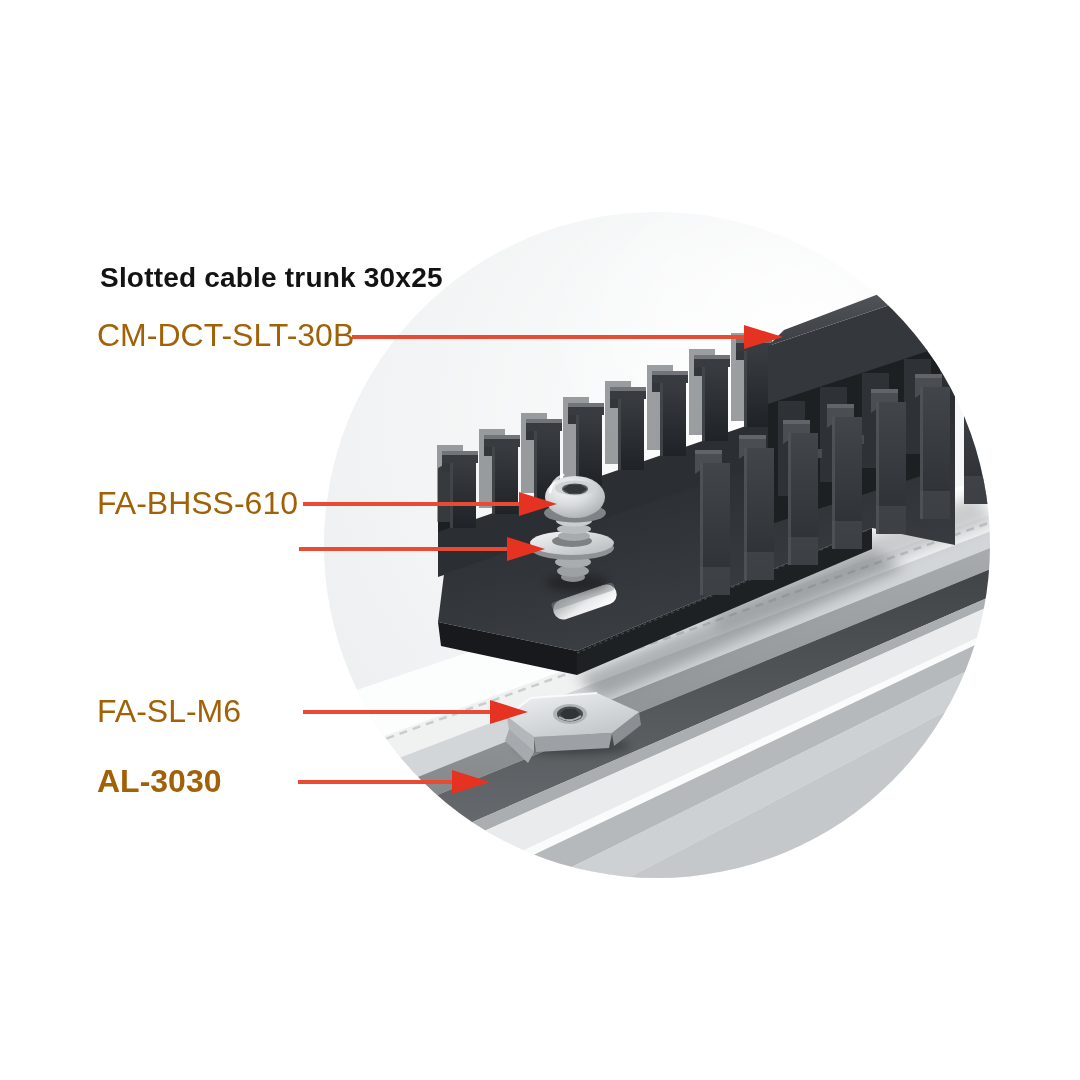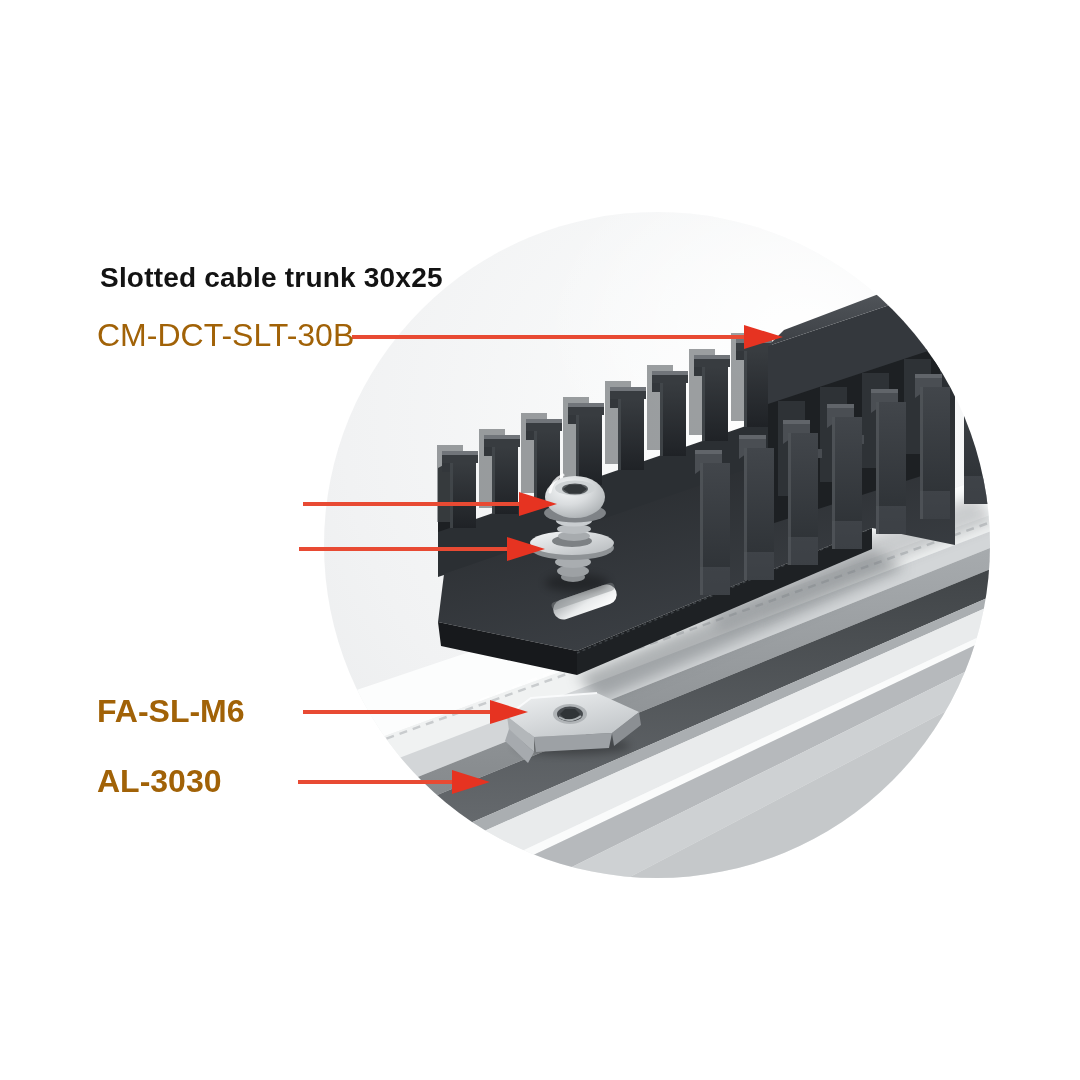--- a/index.html
+++ b/index.html
@@ -5,21 +5,21 @@
   html,body{margin:0;padding:0;background:#ffffff;}
   body{width:1080px;height:1080px;position:relative;overflow:hidden;
        font-family:"Liberation Sans",sans-serif;}
   .stage{position:absolute;inset:0;width:1080px;height:1080px;}
   svg.fig{position:absolute;left:0;top:0;width:1080px;height:1080px;display:block;}
   .fig-title{position:absolute;left:100px;top:262px;font-size:28px;font-weight:700;
              color:#131313;letter-spacing:.2px;white-space:nowrap;}
   .part-label{position:absolute;left:88px;transform:translateY(-52%);font-size:32px;
               font-weight:400;color:#a16207;white-space:nowrap;margin-left:9px;}
   .pl-trunk{top:336px;} .pl-screw{top:504px;} .pl-washer{top:549px;}
-  .pl-tnut{top:712px;font-weight:bold;} .pl-profile{top:782px;font-weight:bold;}
+  .pl-tnut{top:712px;} .pl-profile{top:782px;font-weight:bold;}
 </style>
 </head>
 <body>
 
 <div class="stage">
 <svg class="fig" viewBox="0 0 1080 1080">
   <defs>
     <clipPath id="circleClip">
           <circle cx="657" cy="545" r="333"></circle>
         </clipPath>
@@ -310,15 +310,16 @@
     <polygon points="507,537 507,561 545,549" fill="#e63321"></polygon>
     <line x1="303" y1="712" x2="490" y2="712" stroke="#e84a33" stroke-width="4"></line>
     <polygon points="490,700 490,724 528,712" fill="#e63321"></polygon>
     <line x1="298" y1="782" x2="452" y2="782" stroke="#e84a33" stroke-width="4"></line>
     <polygon points="452,770 452,794 490,782" fill="#e63321"></polygon>
   </g>
 </svg>
 
 <div class="fig-title">Slotted cable trunk 30x25</div>
 <div class="part-label pl-trunk">CM-DCT-SLT-30B</div>
+<div class="part-label pl-screw">FA-BHSS-610</div>
 <div class="part-label pl-tnut">FA-SL-M6</div>
 <div class="part-label pl-profile">AL-3030</div>
 </div>
 
 </body></html>

